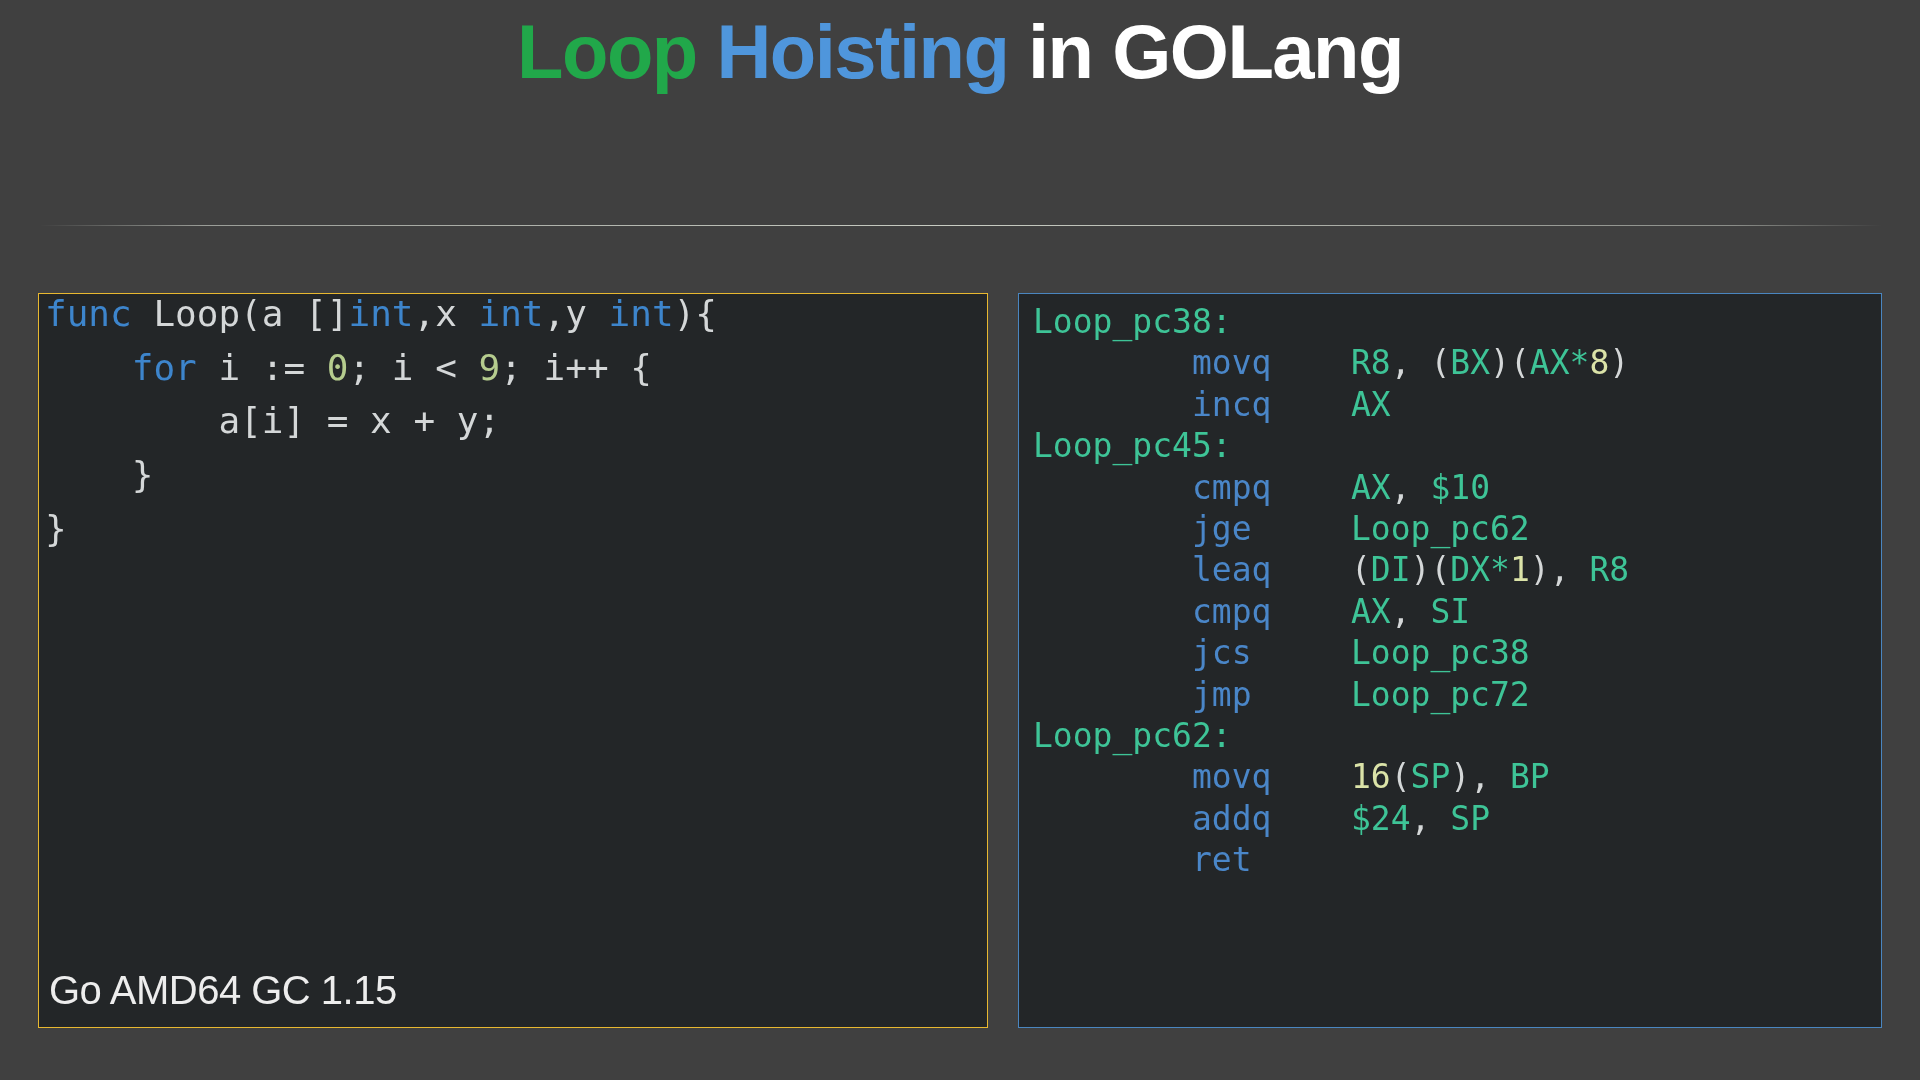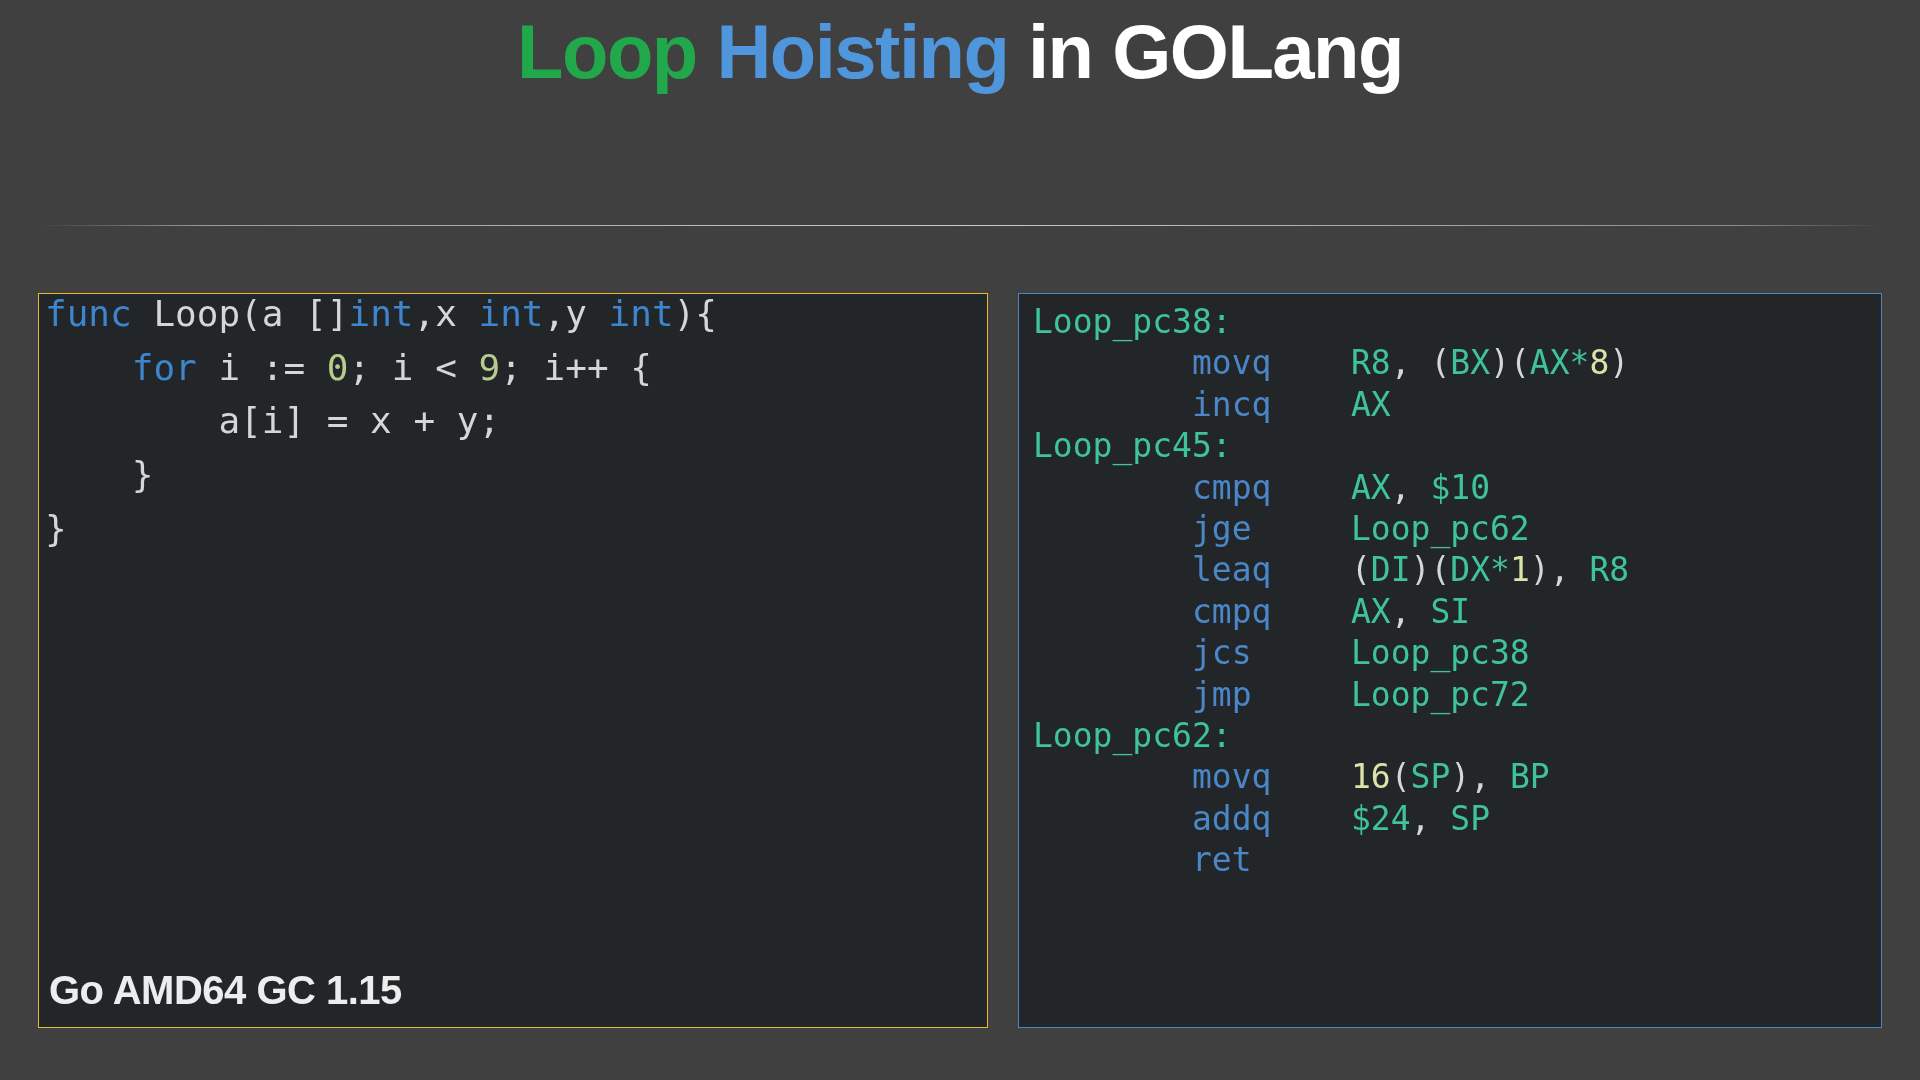--- a/index.html
+++ b/index.html
@@ -79,21 +79,21 @@
   .mnem    { color:#4a86c8; }   
   .label   { color:#3ec497; }   
   .punct   { color:#d4d7d8; }
   .imm     { color:#dbe3a8; }   
 
   
   .go-badge {
     position:absolute;
     left:10px; bottom:14px;
     font-family:"Liberation Sans", sans-serif;
-    font-weight:700;
+    font-weight:400;
     font-size:40px;
     letter-spacing:-0.5px;
     color:#ededed;
     white-space:nowrap;
   }
 </style>
 </head>
 <body>
 
 <div class="slide">

